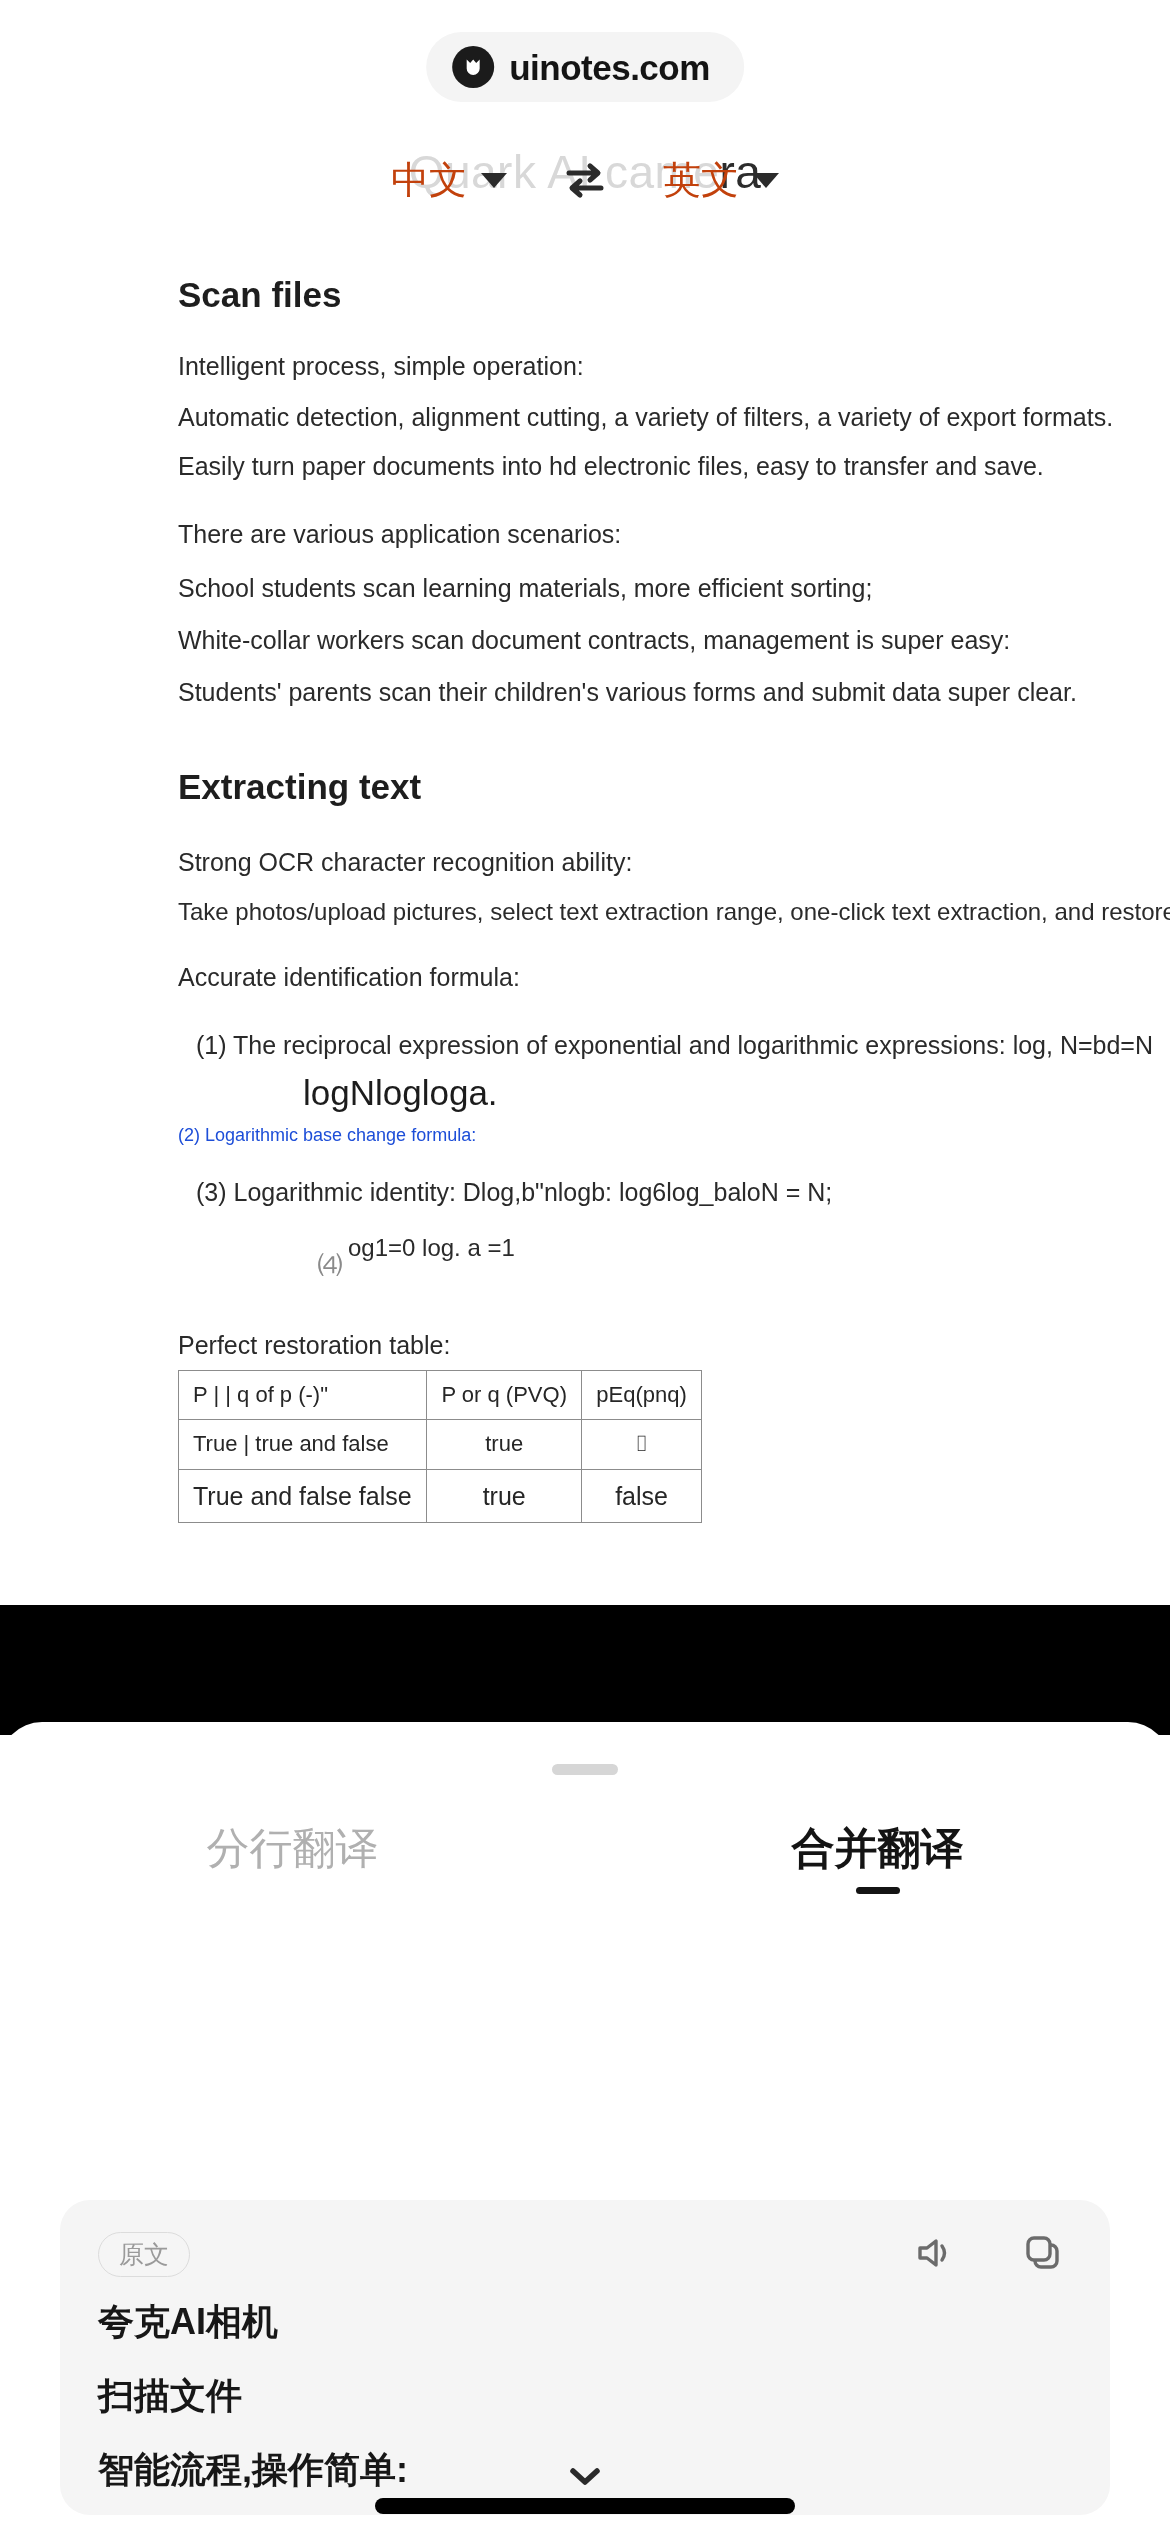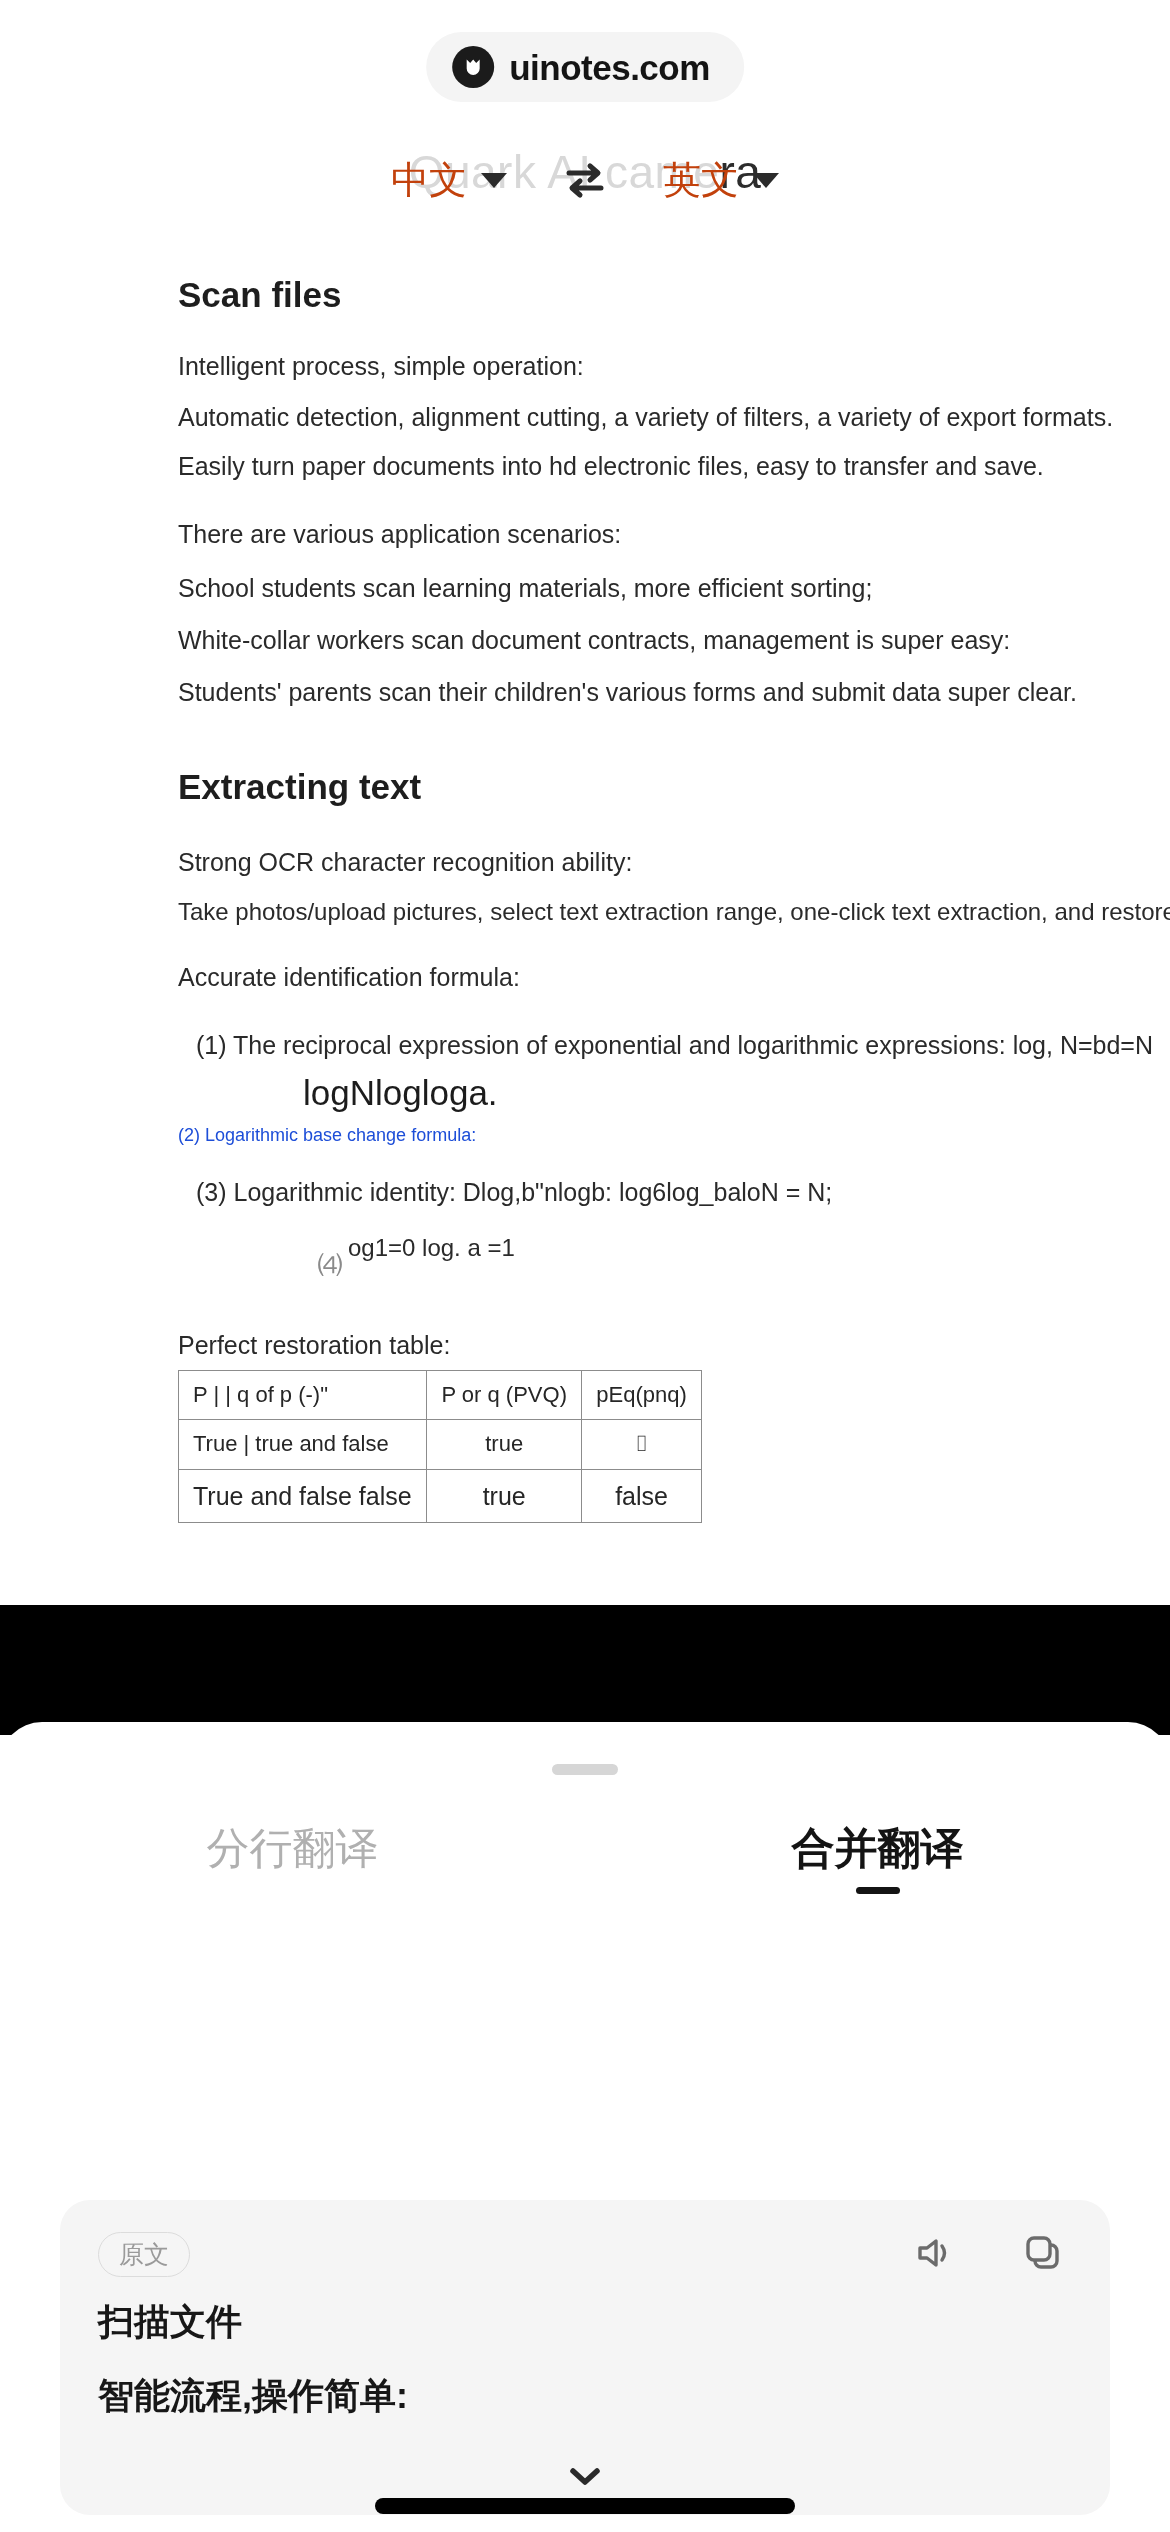--- a/index.html
+++ b/index.html
@@ -407,20 +407,21 @@
       </span>
       <span class="act-btn">
         <svg width="44" height="42" viewBox="0 0 44 42" aria-hidden="true">
           <rect x="14" y="13" width="22" height="22" rx="6" fill="none" stroke="#6b6b6b" stroke-width="3.4"></rect>
           <rect x="7" y="6" width="22" height="22" rx="6" fill="#f5f5f5" stroke="#6b6b6b" stroke-width="3.4"></rect>
         </svg>
       </span>
     </div>
 
     <div class="card-lines">
+      <div class="cn-line">夸克AI相机</div>
       <div class="cn-line">扫描文件</div>
       <div class="cn-line">智能流程,操作简单:</div>
     </div>
 
     <span class="expand">
       <svg width="44" height="26" viewBox="0 0 44 26" aria-hidden="true">
         <path d="M10 8 L22 19 L34 8" fill="none" stroke="#2a2a2a" stroke-width="5.5" stroke-linecap="round" stroke-linejoin="round"></path>
       </svg>
     </span>
   </div>

